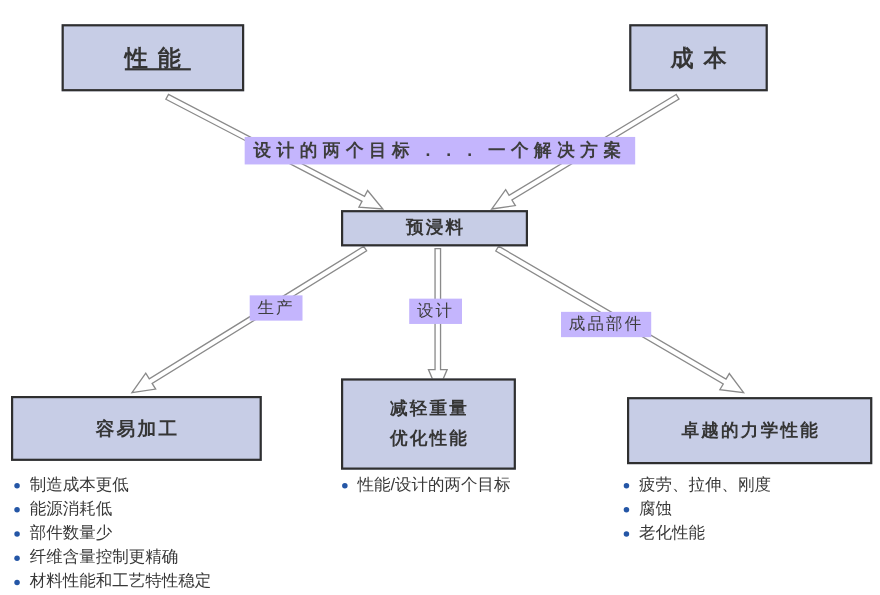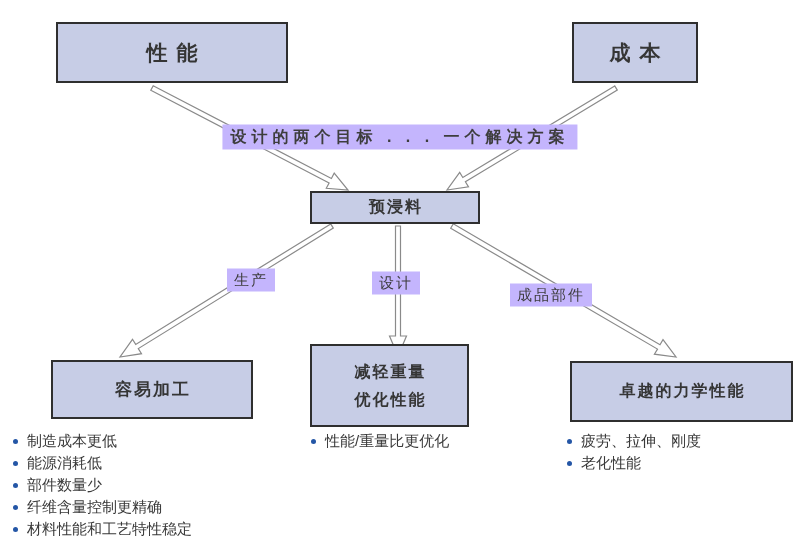--- a/index.html
+++ b/index.html
@@ -45,54 +45,55 @@
 <body>
 
 <svg id="arrow-layer" viewBox="0 0 800 541">
   <polygon points="150.8,90.2 329.1,183.0 326.3,188.3 348.0,190.0 334.2,173.2 331.4,178.5 153.2,85.8"></polygon>
   <polygon points="614.7,85.9 462.8,177.5 459.7,172.4 447.0,190.0 468.5,186.9 465.4,181.8 617.3,90.1"></polygon>
   <polygon points="330.7,223.9 135.7,344.4 132.5,339.3 120.0,357.0 141.5,353.7 138.3,348.6 333.3,228.1"></polygon>
   <polygon points="395.5,226.0 395.5,336.0 389.5,336.0 398.0,356.0 406.5,336.0 400.5,336.0 400.5,226.0"></polygon>
   <polygon points="450.7,228.2 657.5,349.1 654.4,354.2 676.0,357.0 663.0,339.6 660.0,344.7 453.3,223.8"></polygon>
 </svg>
 
-<div class="box box-big" style="left:56px;top:22px;width:232px;height:61px;">
+<div class="box box-big" style="left:56px;top:22px;width:166px;height:61px;text-decoration:underline;">
   <span>性能</span>
 </div>
 <div class="box box-big" style="left:572px;top:22px;width:126px;height:61px;">
   <span>成本</span>
 </div>
 
 <div class="float-label goal-label" style="left:400px;top:137px;">设计的两个目标 . . . 一个解决方案</div>
 
 <div class="box box-mid" style="left:310px;top:191px;width:170px;height:33px;">
   <span>预浸料</span>
 </div>
 
 <div class="float-label branch-label" style="left:251px;top:280px;">生产</div>
 <div class="float-label branch-label" style="left:396px;top:283px;">设计</div>
 <div class="float-label branch-label" style="left:551px;top:295px;">成品部件</div>
 
-<div class="box box-mid" style="left:10px;top:360px;width:202px;height:59px;font-size:17px;margin-left:41px;">
+<div class="box box-mid" style="left:10px;top:360px;width:228px;height:59px;font-size:17px;">
   <span>容易加工</span>
 </div>
 <div class="box box-mid box-title2" style="left:310px;top:344px;width:159px;height:83px;">
   <span>减轻重量</span>
   <span>优化性能</span>
 </div>
 <div class="box box-mid" style="left:570px;top:361px;width:223px;height:61px;">
   <span>卓越的力学性能</span>
 </div>
 
 <ul class="bullets" style="left:8px;top:430px;">
     <li>制造成本更低</li>
     <li>能源消耗低</li>
     <li>部件数量少</li>
     <li>纤维含量控制更精确</li>
     <li>材料性能和工艺特性稳定</li>
   </ul>
 <ul class="bullets" style="left:306px;top:430px;">
-    <li>性能/重量比更优化</li>
+    <li>性能/设计的两个目标</li>
   </ul>
 <ul class="bullets" style="left:562px;top:430px;">
     <li>疲劳、拉伸、刚度</li>
+    <li>腐蚀</li>
     <li>老化性能</li>
   </ul>
 
 </body></html>

